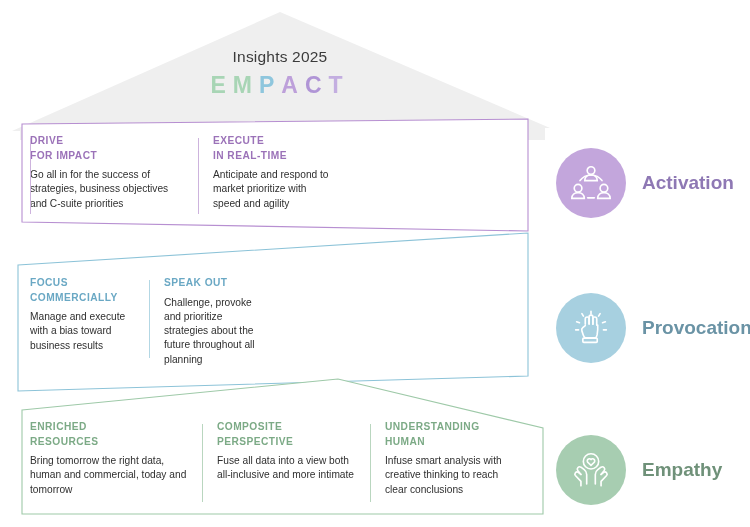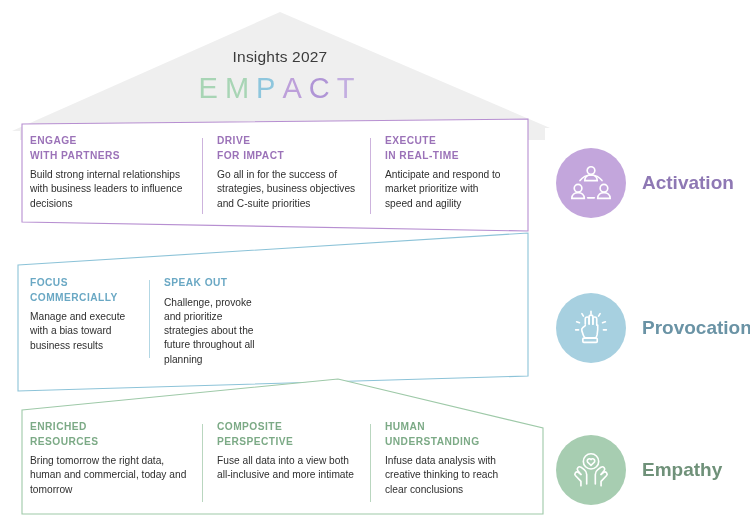--- a/index.html
+++ b/index.html
@@ -13,21 +13,21 @@
 
   
   .roof-svg { position: absolute; left: 0; top: 0; width: 560px; height: 140px; }
   .roof-title {
     position: absolute; left: 0; top: 48px; width: 560px;
     text-align: center; font-size: 15.5px; color: #3b3b3b;
     letter-spacing: .2px;
   }
   .empact {
     position: absolute; left: 0; top: 72px; width: 560px;
-    text-align: center; font-size: 29px; font-weight: 400;
+    text-align: center; font-size: 23px; font-weight: 700;
     letter-spacing: 7px;
   }
   .empact span { display: inline-block; }
 
   
   .panel-svg { position: absolute; left: 0; top: 0; width: 560px; height: 527px;
                pointer-events: none; }
 
   .panel { position: absolute; }
   .cols { display: flex; height: 100%; }
@@ -74,41 +74,34 @@
 </style>
 </head>
 <body>
 
 <div id="stage">
 
   <svg class="roof-svg" viewBox="0 0 560 140">
     <polygon id="roof-poly" points="280,12 545,127 20,130 20,140 545,140 545,127" fill="#efefef"></polygon>
     <polygon id="roof-poly2" points="280,12 550,128 12,131" fill="#efefef"></polygon>
   </svg>
-  <div class="roof-title">Insights 2027</div>
+  <div class="roof-title">Insights 2025</div>
   <div class="empact" id="wordmark"><span style="color: rgb(168, 213, 181);">E</span><span style="color: rgb(168, 213, 181);">M</span><span style="color: rgb(142, 198, 221);">P</span><span style="color: rgb(189, 160, 218);">A</span><span style="color: rgb(176, 149, 214);">C</span><span style="color: rgb(195, 174, 224);">T</span></div>
 
   <svg class="panel-svg" viewBox="0 0 560 527">
 
     <polygon id="outline1" points="22,124 528,119 528,231 22,222" fill="#ffffff" stroke="#b78fd1" stroke-width="1.1"></polygon>
 
     <polygon id="outline2" points="18,265 528,233 528,376 18,391" fill="#ffffff" stroke="#8cc3d8" stroke-width="1.1"></polygon>
 
     <polygon id="outline3" points="22,410 338,379 543,428 543,514 22,514" fill="#ffffff" stroke="#9ec9a8" stroke-width="1.1"></polygon>
   </svg>
 
   <div class="panel" id="panel1">
     <div class="cols">
-      <div class="col" style="width:172px">
-        <div class="head">
-          <div>ENGAGE</div>
-          <div>WITH PARTNERS</div>
-        </div>
-        <div class="body">Build strong internal relationships with business leaders to influence decisions</div>
-      </div>
       <div class="col" style="width:168px">
         <div class="divider"></div>
         <div class="head">
           <div>DRIVE</div>
           <div>FOR IMPACT</div>
         </div>
         <div class="body">Go all in for the success of strategies, business objectives and C-suite priorities</div>
       </div>
       <div class="col" style="width:146px">
         <div class="divider"></div>
@@ -154,24 +147,24 @@
         <div class="divider"></div>
         <div class="head">
           <div>COMPOSITE</div>
           <div>PERSPECTIVE</div>
         </div>
         <div class="body">Fuse all data into a view both all-inclusive and more intimate</div>
       </div>
       <div class="col" style="width:160px">
         <div class="divider"></div>
         <div class="head">
+          <div>UNDERSTANDING</div>
           <div>HUMAN</div>
-          <div>UNDERSTANDING</div>
-        </div>
-        <div class="body">Infuse data analysis with creative thinking to reach clear conclusions</div>
+        </div>
+        <div class="body">Infuse smart analysis with creative thinking to reach clear conclusions</div>
       </div>
     </div>
   </div>
 
   <div class="legend" id="legend1">
     <div class="badge" id="badge1" style="background: rgb(195, 166, 220);">
       <svg width="46" height="46" viewBox="0 0 48 48" fill="none" stroke="#ffffff" stroke-width="1.7" stroke-linecap="round">
         <circle cx="24" cy="11" r="4"></circle>
         <path d="M17.5 21.5c0-3.6 2.9-6 6.5-6s6.5 2.4 6.5 6z"></path>
         <circle cx="10.5" cy="29.5" r="4"></circle>

